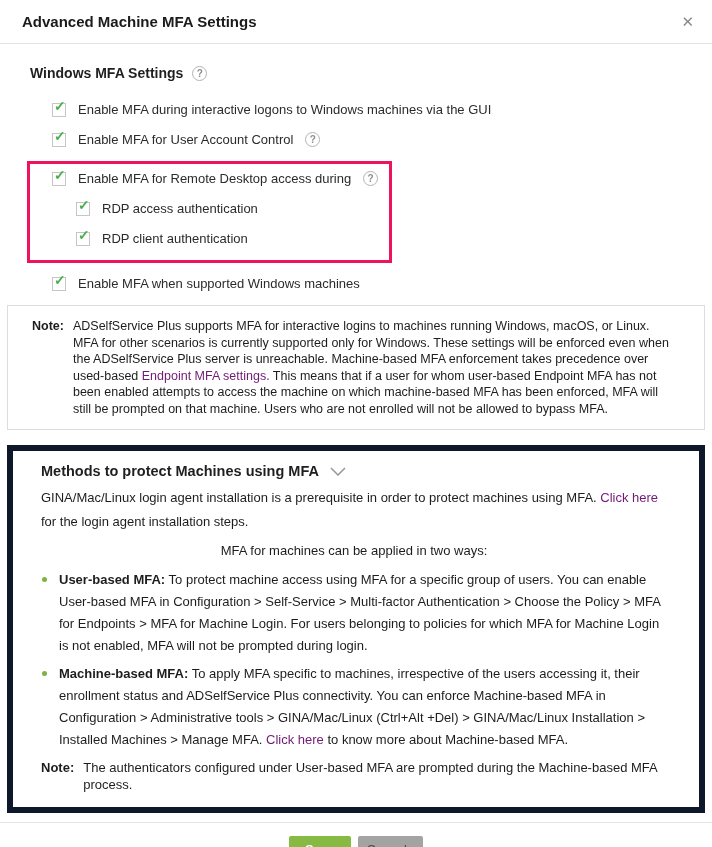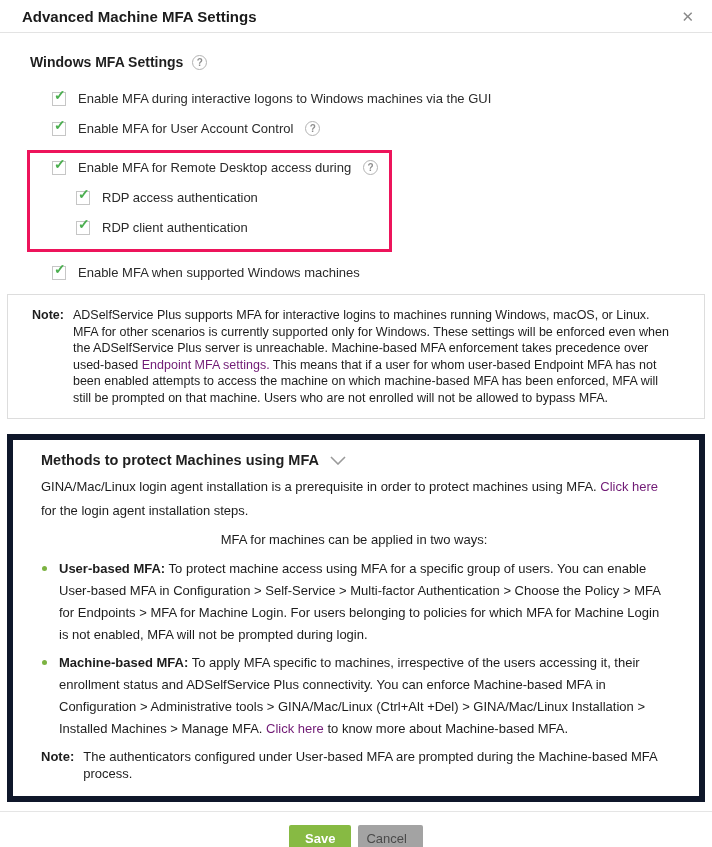--- a/index.html
+++ b/index.html
@@ -3,21 +3,21 @@
 <meta charset="utf-8">
 <style>
   * { box-sizing: border-box; }
   html,body { margin:0; padding:0; }
   body {
     width:712px; height:847px; background:#ffffff; overflow:hidden;
     font-family:"Liberation Sans", sans-serif; color:#222; position:relative;
   }
   
   .header { display:flex; align-items:center; justify-content:space-between;
-            height:33px; padding:0 18px 0 22px; border-bottom:1px solid #e3e3e3; }
+            height:44px; padding:0 18px 0 22px; border-bottom:1px solid #e3e3e3; }
   .title { font-size:15px; font-weight:700; color:#1b1b1b; }
   .close { font-size:15px; color:#8a8a8a; cursor:pointer; line-height:1; }
 
   
   .section-heading { margin:21px 0 17px 30px; font-size:14px; font-weight:700;
                      color:#1f1f1f; display:flex; align-items:center; gap:9px; }
   .help { width:15px; height:15px; border-radius:50%; border:1px solid #b3b3b3;
           color:#8e8e8e; font-size:10px; font-weight:700; display:inline-flex;
           align-items:center; justify-content:center; flex:none; cursor:pointer; }
 

